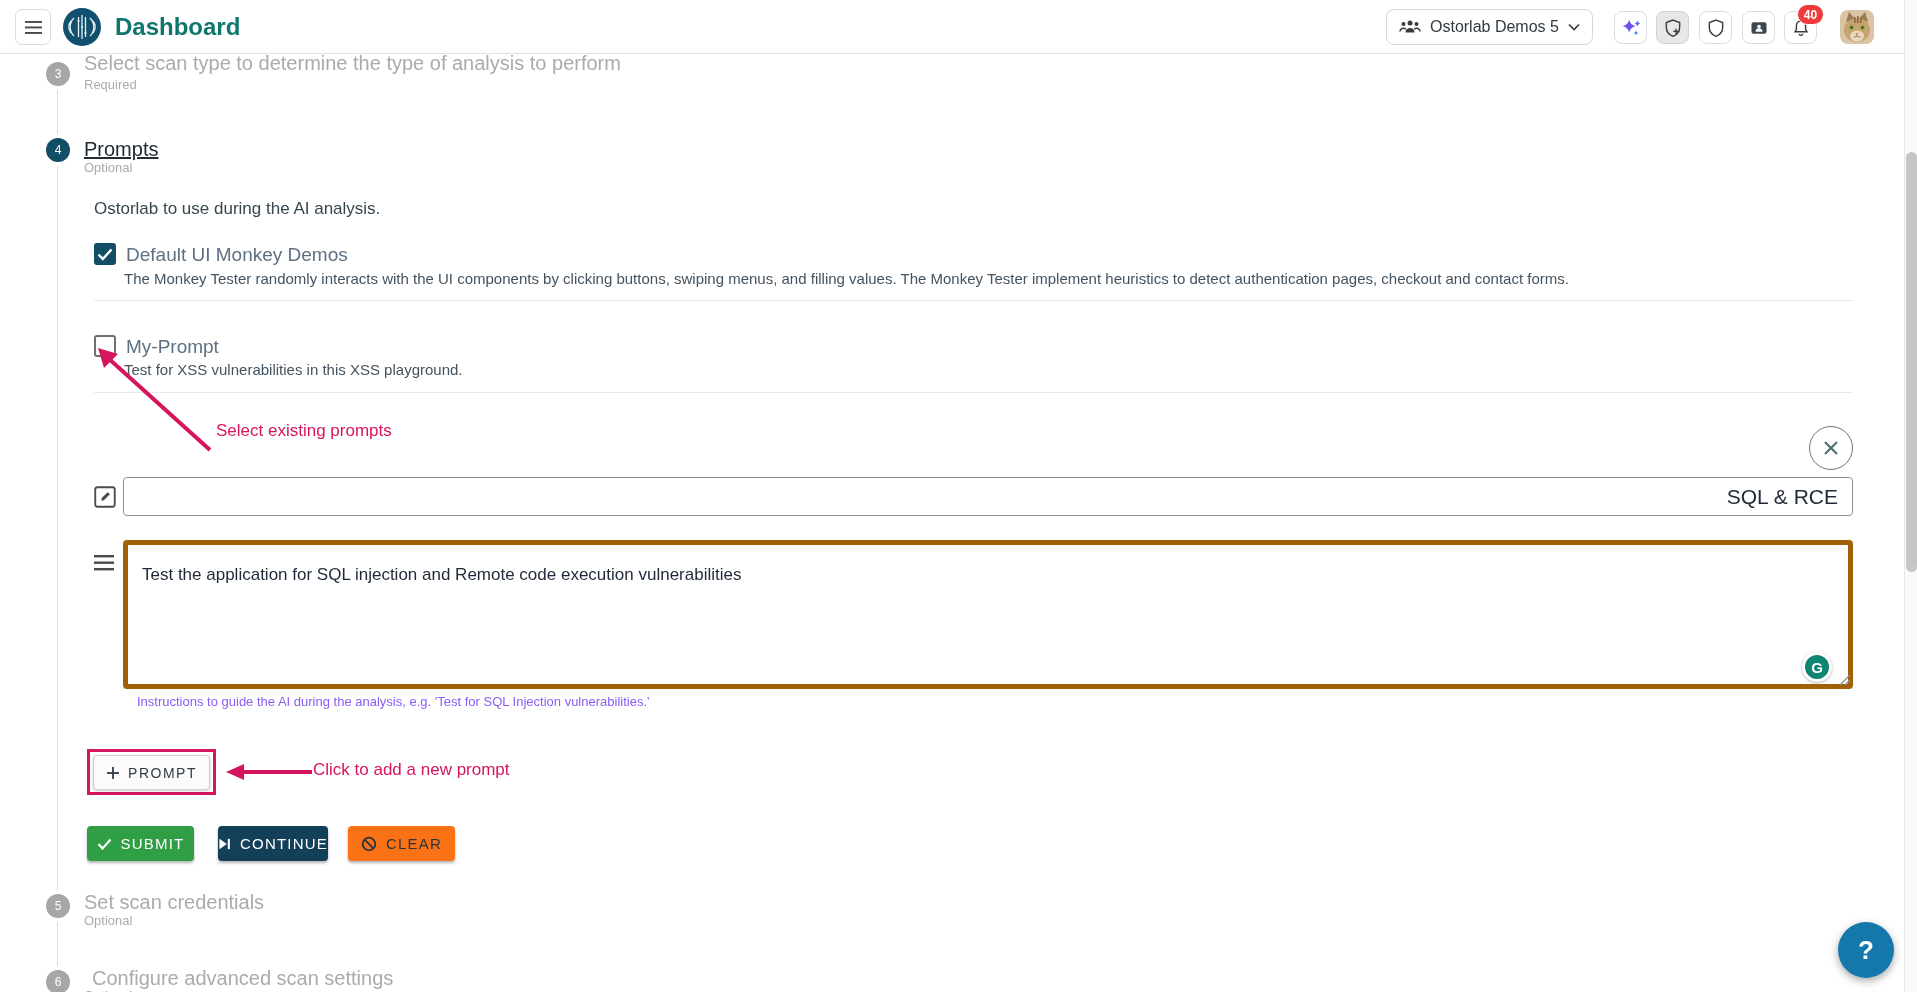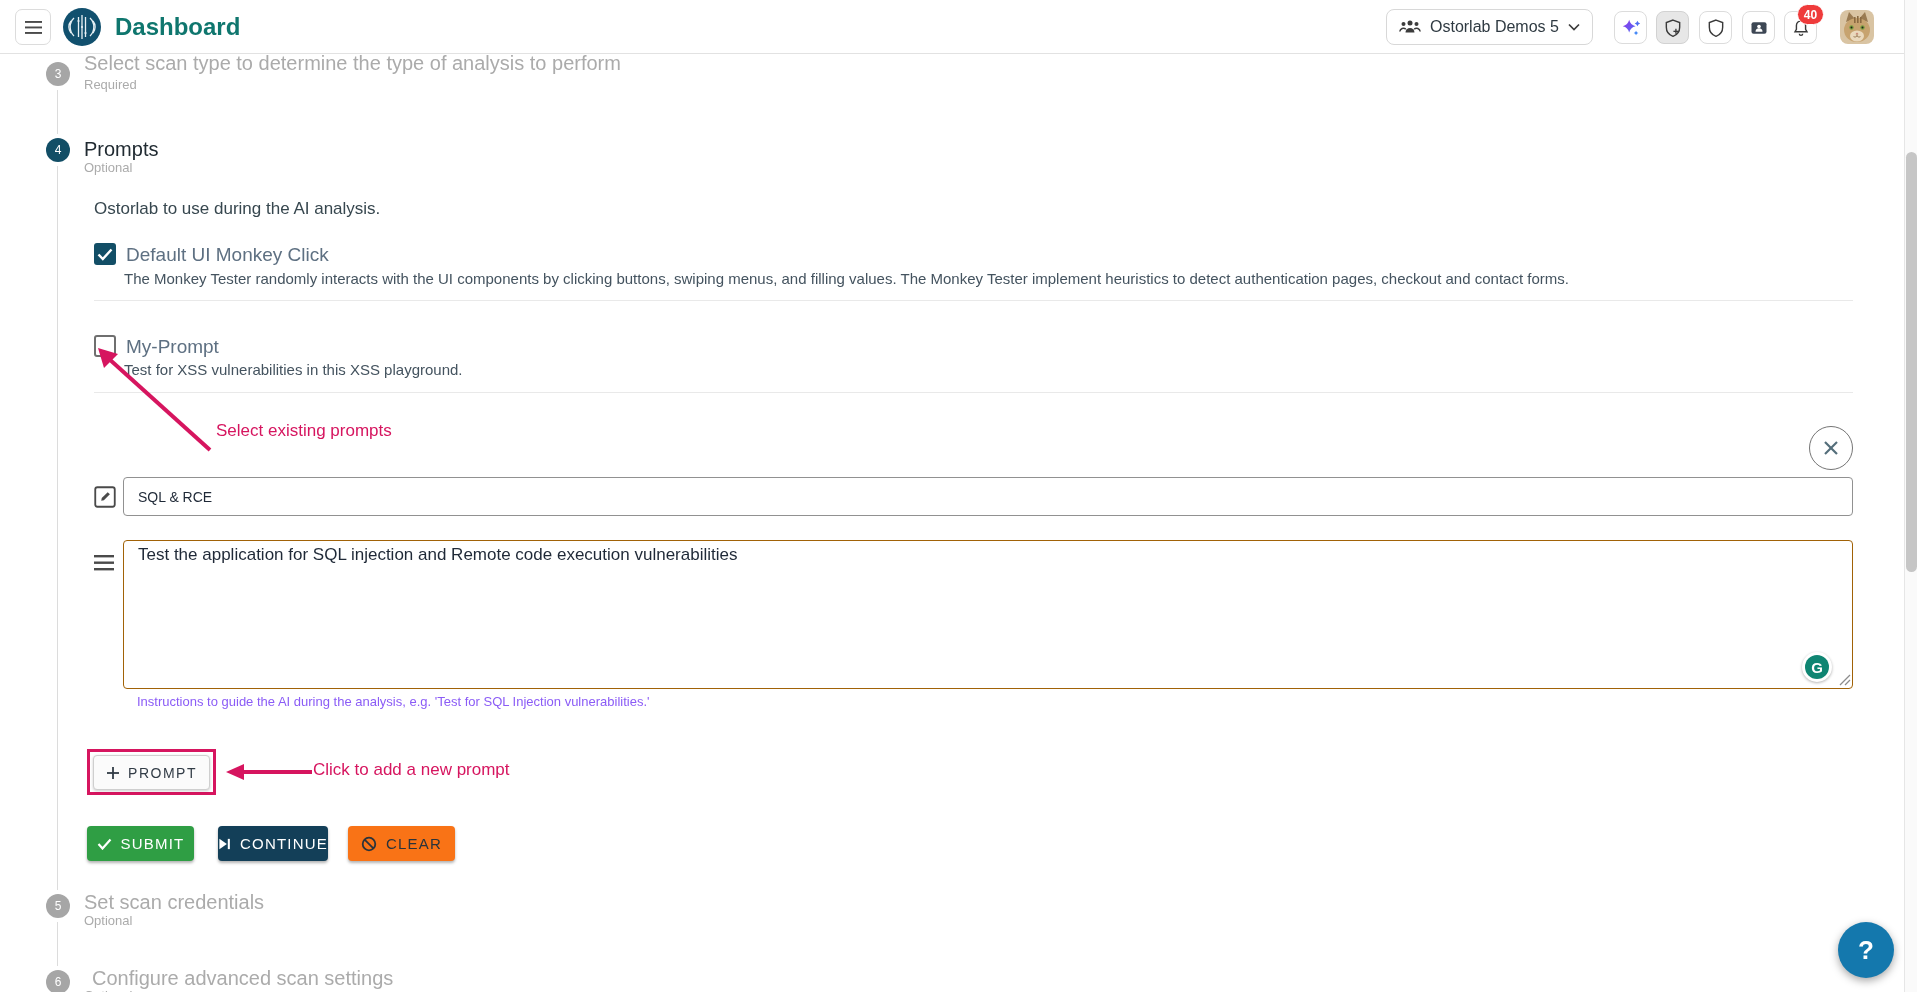--- a/index.html
+++ b/index.html
@@ -33,44 +33,44 @@
   #avatar { left:1840px; top:10px; width:34px; height:34px; border-radius:8px; overflow:hidden; }
 
   
   .stepline { left:57px; width:1px; background:#dcdcdc; }
   .stepcircle { width:24px; height:24px; border-radius:50%; color:#fff; font-size:12px;
                 display:flex; align-items:center; justify-content:center; }
   .stepcircle.gray { background:#a6a6a6; }
   .stepcircle.brand { background:#124e66; }
   .steptitle { font-size:20px; white-space:nowrap; }
   .steptitle.dis { color:#ababab; }
-  .steptitle.act { color:#212b32; }
+  .steptitle.act { color:#212b32;text-decoration:underline; }
   .stepsub { font-size:13px; color:#ababab; white-space:nowrap;text-align:right; }
 
   
   #intro { left:94px; top:199px; font-size:17px; color:#37474f; }
   .cb { width:22px; height:22px; border-radius:3px; }
   .cb.checked { background:#124e66; display:flex; align-items:center; justify-content:center; }
   .cb.un { background:#fff; border:2px solid #6f6f6f; }
   .optlabel { font-size:19px; color:#5e7082; white-space:nowrap; }
   .optdesc { font-size:15px; color:#44535f; white-space:nowrap; }
   .divider { left:94px; width:1759px; height:1px; background:#e9e9e9; }
 
   .ann-text { font-size:17px; color:#d6155f; white-space:nowrap; }
 
   #close-btn { left:1809px; top:426px; width:44px; height:44px; border-radius:50%;
                background:#fff; border:1.5px solid #757575; display:flex;
                align-items:center; justify-content:center; }
 
   #name-input { left:123px; top:477px; width:1730px; height:39px; border:1px solid #919191;
-                border-radius:4px; background:#fff; font-size:14px; color:#1f2937;
-                padding:0 14px; outline:none; font-family:"Liberation Sans", sans-serif; }
-  #instr-area { left:123px; top:540px; width:1730px; height:149px; border:1px solid #a16207;
+                border-radius:4px; background:#fff; font-size:21px; color:#1f2937;
+                padding:0 14px; outline:none; font-family:"Liberation Sans", sans-serif;text-align:right; }
+  #instr-area { left:123px; top:540px; width:1730px; height:149px; border:5px solid #a16207;
                 border-radius:4px; background:#fff; font-size:17px; color:#1f2937;
-                padding:4px 14px; outline:none; resize:none;
+                padding:20px 14px; outline:none; resize:none;
                 font-family:"Liberation Sans", sans-serif; }
   #helper { left:137px; top:694px; font-size:13px; color:#8b5cf6; white-space:nowrap; }
 
   #prompt-ann-rect { left:87px; top:749px; width:129px; height:46px;
                      border:3px solid #d6155f; }
   #prompt-btn { left:93px; top:755px; width:117px; height:35px; background:#fbfbfb;
                 border:1px solid #cfcfcf; border-radius:4px; display:flex; gap:8px;
                 align-items:center; justify-content:center; font-size:14px;
                 letter-spacing:1.5px; color:#323c46; box-shadow:0 1px 3px rgba(0,0,0,.2); }
 
@@ -116,21 +116,21 @@
   <div class="abs steptitle act" style="left:84px;top:138px;">Prompts</div>
   <div class="abs stepsub" style="left:84px;top:160px;">Optional</div>
 
   <div class="abs" id="intro">Ostorlab to use during the AI analysis.</div>
 
   <div class="abs cb checked" style="left:94px;top:243px;">
     <svg width="16" height="13" viewBox="0 0 16 13">
       <polyline points="1.5,6.5 5.8,11 14.5,1.5" fill="none" stroke="#fff" stroke-width="2.4"></polyline>
     </svg>
   </div>
-  <div class="abs optlabel" style="left:126px;top:244px;">Default UI Monkey Click</div>
+  <div class="abs optlabel" style="left:126px;top:244px;">Default UI Monkey Demos</div>
   <div class="abs optdesc" style="left:124px;top:270px;">The Monkey Tester randomly interacts with the UI components by clicking buttons, swiping menus, and filling values. The Monkey Tester implement heuristics to detect authentication pages, checkout and contact forms.</div>
   <div class="abs divider" style="top:300px;"></div>
 
   <div class="abs cb un" style="left:94px;top:335px;"></div>
   <div class="abs optlabel" style="left:126px;top:336px;">My-Prompt</div>
   <div class="abs optdesc" style="left:124px;top:361px;">Test for XSS vulnerabilities in this XSS playground.</div>
   <div class="abs divider" style="top:392px;"></div>
 
   <svg class="abs" style="left:90px;top:340px;" width="135" height="118">
     <line x1="120" y1="110" x2="18" y2="18" stroke="#d6155f" stroke-width="4"></line>

